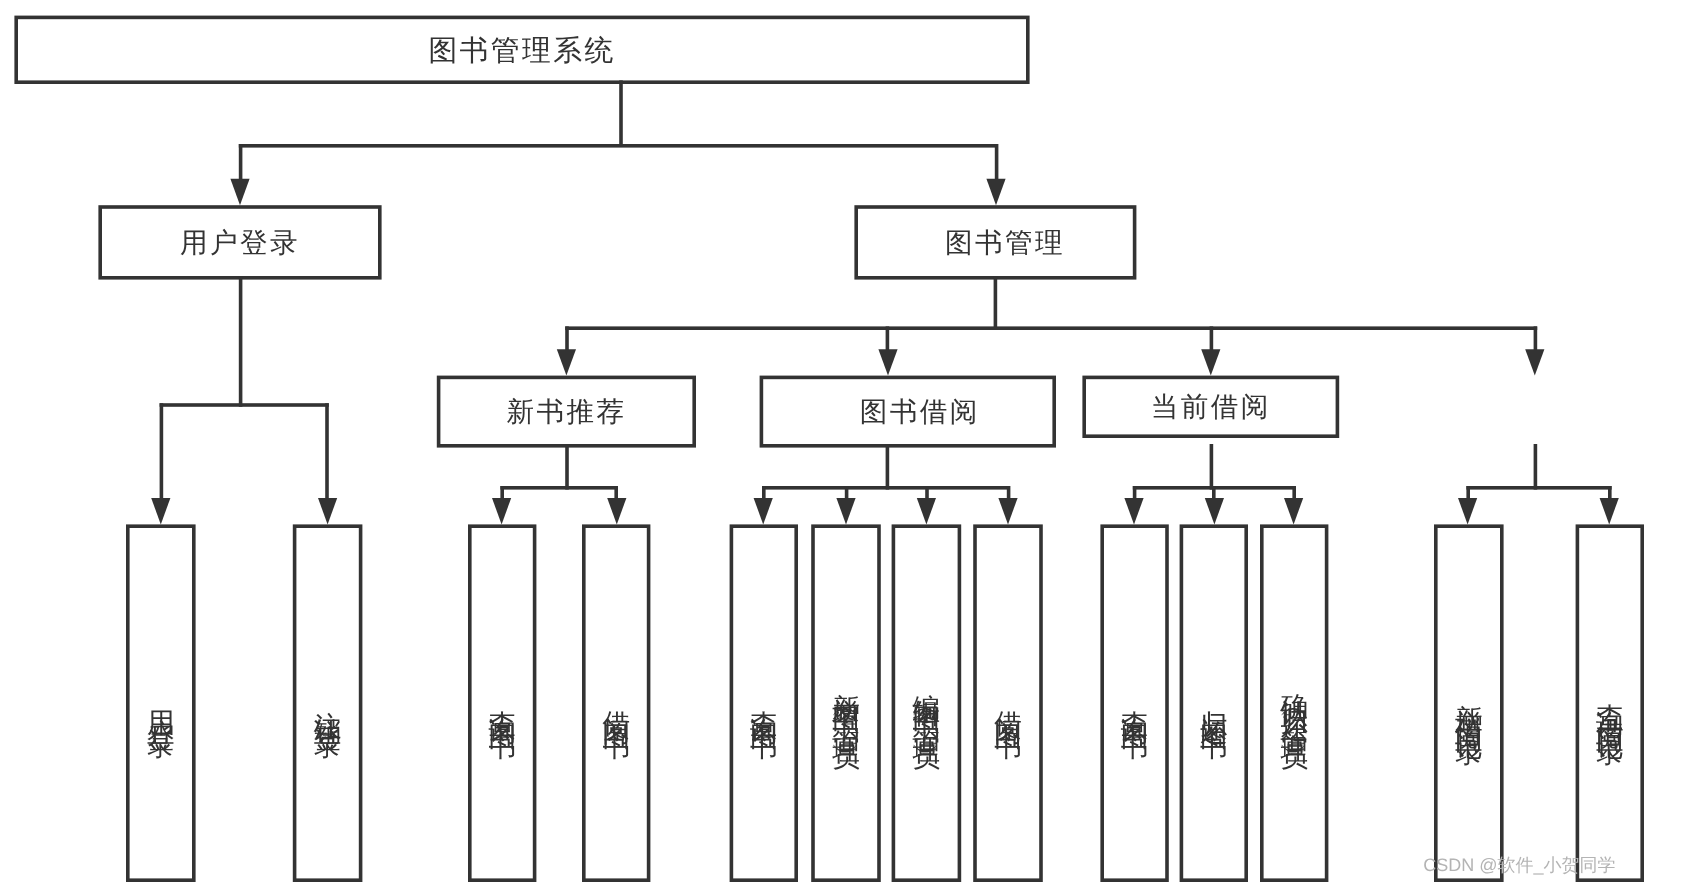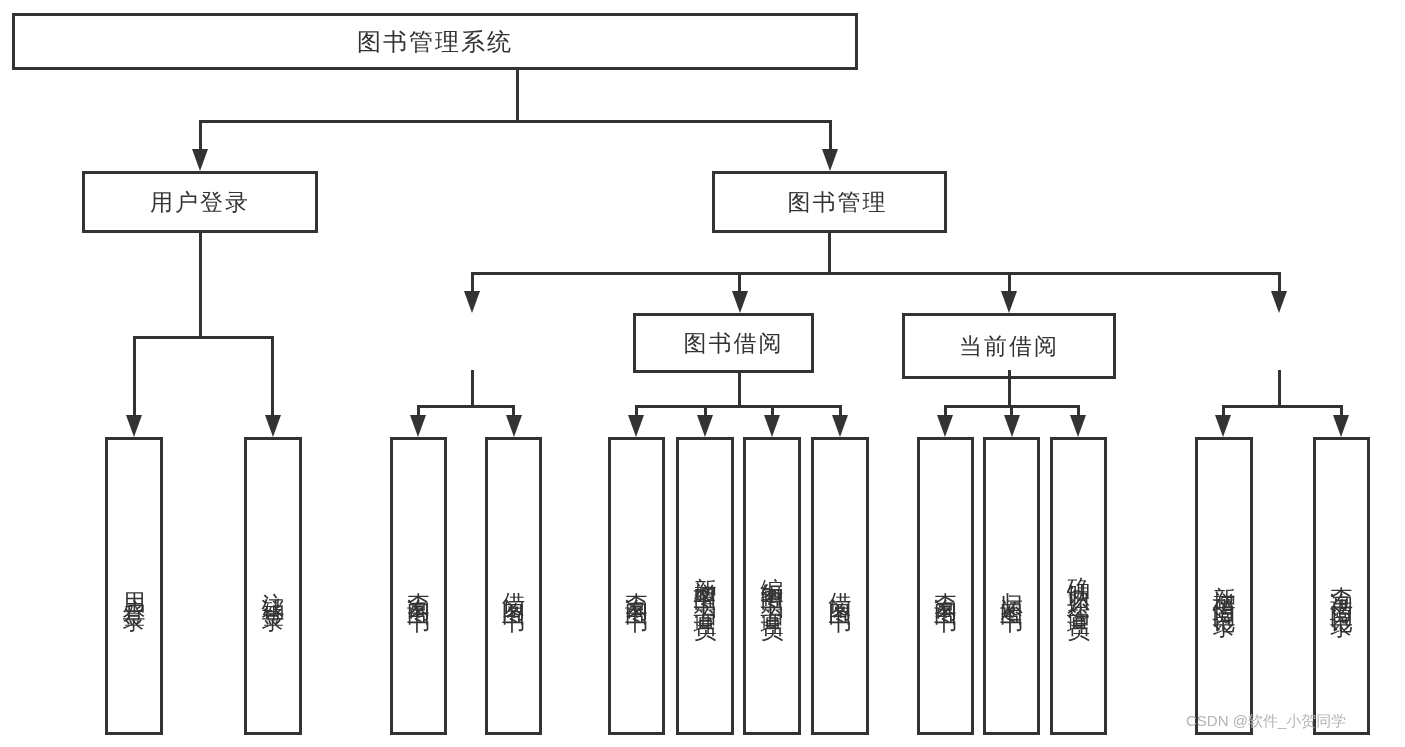--- a/index.html
+++ b/index.html
@@ -43,22 +43,23 @@
 </head>
 <body>
 
 <div class="canvas">
 
   <div class="hbox root" style="left:12px;top:13px;width:846px;height:57px;">图书管理系统</div>
 
   <div class="hbox" style="left:82px;top:171px;width:236px;height:62px;">用户登录</div>
   <div class="hbox" style="left:712px;top:171px;width:235px;height:62px;padding-left:16px;">图书管理</div>
 
-  <div class="hbox" style="left:633px;top:313px;width:181px;height:60px;padding-left:20px;">图书借阅</div>
-  <div class="hbox" style="left:902px;top:313px;width:214px;height:66px;">当前借阅</div>
+  <div class="hbox" style="left:364px;top:313px;width:216px;height:60px;">新书推荐</div>
+  <div class="hbox" style="left:633px;top:313px;width:247px;height:60px;padding-left:20px;">图书借阅</div>
+  <div class="hbox" style="left:902px;top:313px;width:214px;height:52px;">当前借阅</div>
 
   <div class="vbox" style="left:105px;width:58px;">用户登录</div>
   <div class="vbox" style="left:244px;width:58px;">注销登录</div>
 
   <div class="vbox" style="left:390px;width:57px;">查询图书</div>
   <div class="vbox" style="left:485px;width:57px;">借阅图书</div>
 
   <div class="vbox" style="left:608px;width:57px;">查询图书</div>
   <div class="vbox" style="left:676px;width:58px;">新增图书（管理员）</div>
   <div class="vbox" style="left:743px;width:58px;">编辑图书（管理员）</div>

